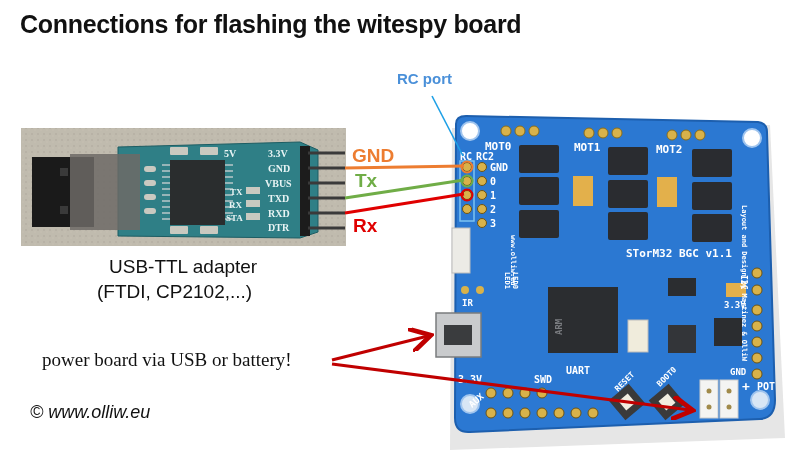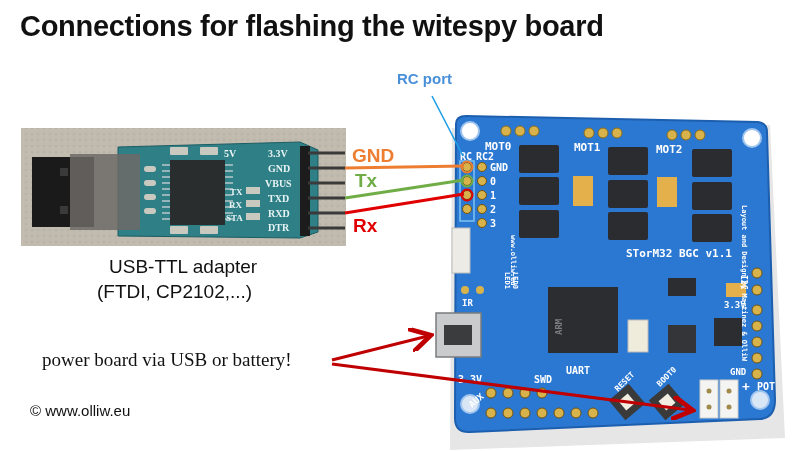--- a/index.html
+++ b/index.html
@@ -1,20 +1,20 @@
 <!DOCTYPE html>
 <html><head>
 <meta charset="utf-8">
 <style>
   html, body { margin: 0; padding: 0; }
   body { width: 800px; height: 451px; background: #ffffff; position: relative; overflow: hidden; font-family: "Liberation Sans", "DejaVu Sans", sans-serif; }
   .abs { position: absolute; }
-  .title { left: 20px; top: 10px; font-size: 29px; font-weight: bold; color: #111; letter-spacing: -0.3px; white-space: nowrap; }
+  .title { left: 20px; top: 10px; font-size: 25px; font-weight: bold; color: #111; letter-spacing: -0.3px; white-space: nowrap; }
   .caption { font-size: 19px; color: #111; white-space: nowrap; line-height: 1.25; }
-  .copyright { font-size: 15px; color: #111; white-space: nowrap; }
+  .copyright { font-size: 18px; color: #111; white-space: nowrap; font-style: italic; }
   .sig-label { font-weight: bold; font-size: 19px; white-space: nowrap; }
   .rc-label { font-weight: bold; font-size: 15px; color: #4a90d9; white-space: nowrap; text-align: right; }
   svg { position: absolute; left: 0; top: 0; }
   .pcb-text { font-family: "DejaVu Sans Mono", monospace; fill: #ffffff; font-weight: bold; }
   .adapter-text { font-family: "Liberation Serif", serif; fill: #e8f4f4; font-weight: bold; }
 </style>
 </head>
 <body>
 
 <div class="abs title">Connections for flashing the witespy board</div>

